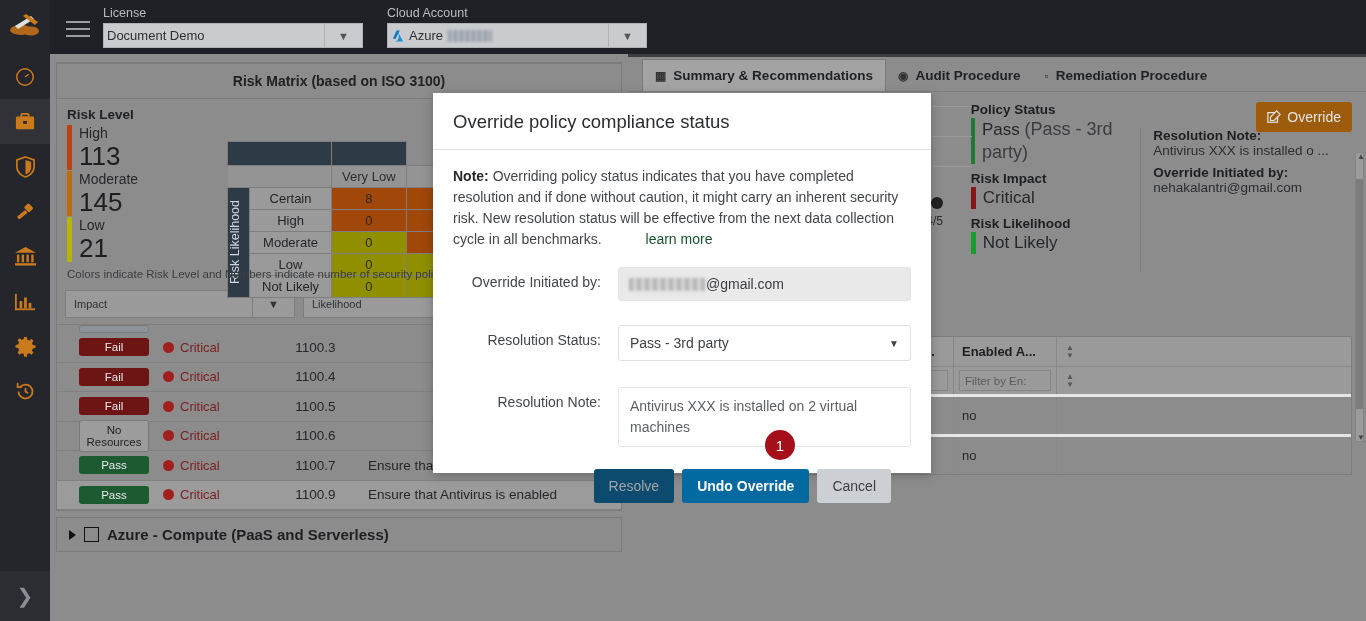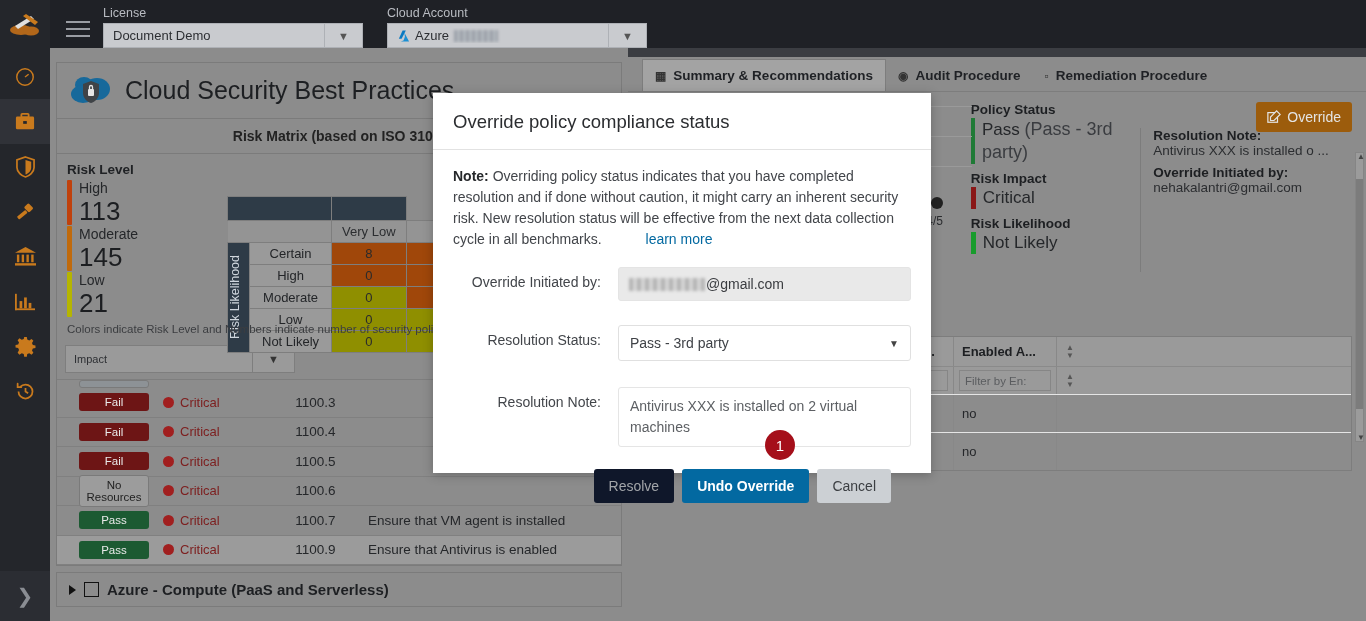--- a/index.html
+++ b/index.html
@@ -23,32 +23,32 @@
   }
   .rail-item.active { background: #303238; }
   .rail-spacer { flex: 1; }
   .rail-bottom {
     width: 50px; height: 50px; display: flex; align-items: center; justify-content: center;
     background: #2b2d33; color: #8a8d93; font-size: 20px;
   }
 
   
   .topbar {
-    position: absolute; left: 50px; top: 0; width: 1316px; height: 48px;
+    position: absolute; left: 50px; top: 0; width: 1316px; height: 54px;
     background: #1f2126; z-index: 30;
   }
   .hamburger { position: absolute; left: 16px; top: 16px; width: 24px; }
   .hamburger i { display: block; height: 2px; background: #9a9da3; margin: 5px 0; }
   .tb-field { position: absolute; top: 6px; }
   .tb-label { color: #b9bcc2; font-size: 12.5px; margin-bottom: 3px; }
   .tb-select {
     display: flex; align-items: center; height: 25px; background: #c9cbcf;
     border: 1px solid #aeb1b6; width: 260px;
   }
-  .tb-select .val { flex: 1; padding: 0 9px; font-size: 13px; color: #2d2f33;
+  .tb-select .val { flex: 1; padding: 0 3px; font-size: 13px; color: #2d2f33;
     white-space: nowrap; overflow: hidden; display: flex; align-items: center; gap: 5px; }
   .tb-select .caret {
     width: 38px; height: 100%; border-left: 1px solid #aeb1b6;
     display: flex; align-items: center; justify-content: center; color: #555; font-size: 11px;
   }
   .blur-chip { display: inline-block; height: 12px; width: 44px;
     background: repeating-linear-gradient(90deg,#9aa0a8,#9aa0a8 3px,#b4b9bf 3px,#b4b9bf 6px);
     filter: blur(1.4px); vertical-align: middle; }
   .az-logo { width: 13px; height: 12px; flex: none; }
 
@@ -176,21 +176,21 @@
   .dt-head { display: flex; background: #9a9a9a; }
   .dt-th { font-size: 13px; font-weight: bold; color: #1d1f22; padding: 7px 8px;
     border-right: 1px solid #888; white-space: nowrap; }
   .dt-filt { display: flex; background: #9a9a9a; border-top: 1px solid #8a8a8a; }
   .dt-fcell { padding: 3px 5px; border-right: 1px solid #888; }
   .dt-fcell input {
     width: 100%; height: 21px; background: #9a9a9a; border: 1px solid #868686;
     font-size: 11.5px; color: #4e5053; padding: 0 5px; font-family: "Liberation Sans", sans-serif;
   }
   .dt-fcell input::placeholder { color: #5a5c5f; }
-  .dt-row { display: flex; border-top: 1px solid #e5e5e5; }
+  .dt-row { display: flex; border-top: 3px solid #e5e5e5; }
   .dt-td { font-size: 13px; color: #25272a; padding: 11px 8px; border-right: 1px solid #888;
     white-space: nowrap; overflow: hidden; }
   .spin { width: 26px; display: flex; flex-direction: column; align-items: center;
     justify-content: center; gap: 2px; }
   .spin b { font-size: 8px; color: #555; line-height: 6px; }
 
   .vscroll { position: absolute; right: 2px; top: 60px; width: 9px; height: 290px;
     background: #9b9b9b; border: 1px solid #858585; }
   .vscroll .thumb { position: absolute; left: 0; top: 26px; width: 7px; height: 230px; background: #7c7c7c; }
   .vscroll .up, .vscroll .dn { position: absolute; left: 1px; font-size: 8px; color: #444; }
@@ -199,21 +199,21 @@
   
   .modal {
     position: absolute; left: 433px; top: 93px; width: 498px; height: 380px;
     background: #fff; z-index: 60; box-shadow: 0 2px 10px rgba(0,0,0,.25);
   }
   .modal-head { padding: 18px 20px 16px 20px; border-bottom: 1px solid #e2e2e2; }
   .modal-head h3 { font-size: 18.5px; font-weight: 400; color: #2b2d30; }
   .modal-body { padding: 16px 20px 0 20px; }
   .note { font-size: 14px; line-height: 21px; color: #42454a; }
   .note b { color: #26282b; }
-  .note a { color: #0369a1; text-decoration: none; padding-left: 40px; }
+  .note a { color: #14532d; text-decoration: none; padding-left: 40px; }
   .frow { display: flex; align-items: flex-start; margin-top: 17px; }
   .flabel { width: 165px; text-align: right; padding-right: 17px; font-size: 14px;
     color: #42454a; padding-top: 7px; }
   .finput {
     flex: 1; height: 34px; background: #e9e9e9; border: 1px solid #e4e4e4; border-radius: 3px;
     display: flex; align-items: center; padding: 0 10px; font-size: 14px; color: #3a3c40;
   }
   .blur-email { display: inline-block; height: 13px; width: 76px;
     background: repeating-linear-gradient(90deg,#b4b4b4,#b4b4b4 4px,#d5d5d5 4px,#d5d5d5 8px);
     filter: blur(1.6px); vertical-align: middle; margin-right: 1px; }
@@ -224,21 +224,21 @@
   }
   .fselect .ar { font-size: 10px; color: #444; }
   .ftext {
     flex: 1; min-height: 56px; background: #fff; border: 1px solid #e5e5e5; border-radius: 3px;
     padding: 8px 11px; font-size: 14px; color: #5d6064; line-height: 21px;
   }
   .modal-foot { display: flex; justify-content: flex-end; gap: 8px; padding: 22px 20px 0 20px;
     position: relative; }
   .mbtn { font-size: 14px; border: none; border-radius: 3px; padding: 9px 15px; cursor: pointer;
     font-family: "Liberation Sans", sans-serif; }
-  .mb-resolve { background: #0f172a; color: #a2a5a9; }
+  .mb-resolve { background: #0c4a6e; color: #a2a5a9; }
   .mb-undo { background: #0369a1; color: #fff; font-weight: bold; }
   .mb-cancel { background: #ccd0d4; color: #3b3e42; }
   .step-badge {
     position: absolute; right: 116px; top: -17px; width: 30px; height: 30px; border-radius: 50%;
     background: #a50f1a; color: #fff; font-size: 15px; display: flex;
     align-items: center; justify-content: center; z-index: 5;
   }
 </style>
 </head>
 <body>
@@ -339,31 +339,20 @@
           <span>Azure</span>
           <span class="blur-chip"></span>
         </div>
         <div class="caret">▼</div>
       </div>
     </div>
   </div>
 
   <div class="page">
     <div class="card">
-      <div class="page-title">
-        <svg width="44" height="36" viewBox="0 0 44 36">
-            <ellipse cx="15" cy="13" rx="9" ry="8" fill="#17699b"></ellipse>
-            <ellipse cx="28" cy="17" rx="13" ry="11" fill="#17699b"></ellipse>
-            <ellipse cx="14" cy="22" rx="12" ry="9" fill="#17699b"></ellipse>
-            <path d="M22 9 L30 12 V21 C30 26 26 30 22 31 C18 30 14 26 14 21 V12 Z" fill="#3f4347"></path>
-            <rect x="19" y="17" width="6" height="7" rx="1" fill="#e6e6e6"></rect>
-            <path d="M20.5 17 v-2 a1.5 1.5 0 013 0 v2" fill="none" stroke="#e6e6e6" stroke-width="1.3"></path>
-          </svg>
-        <h1>Cloud Security Best Practices</h1>
-      </div>
 
       <div class="matrix-wrap">
         <div class="matrix-head">Risk Matrix (based on ISO 3100)</div>
         <div class="matrix-body">
           <div class="rl-title">Risk Level</div>
 
           <div class="rl-item">
             <div class="rl-bar" style="background:#c0410c"></div>
             <div class="rl-text">
               <div class="lbl">High</div>
@@ -428,20 +417,23 @@
             </table>
           <div class="matrix-note">Colors indicate Risk Level and Numbers indicate number of security policies</div>
         </div>
       </div>
 
       <div class="filters">
         <div class="filt">
           <div class="v">Impact</div>
           <div class="c">▼</div>
         </div>
+        <div class="filt filt2">
+          <div class="v">Likelihood</div>
+        </div>
       </div>
 
       <div class="ltable">
         <div class="lrow" style="height:8px;border:none;overflow:hidden">
           <div class="badge b-none" style="background:#8d9296"></div>
         </div>
         <div class="lrow">
           <div class="badge b-fail">Fail</div>
           <div class="sev">
               <span class="dot"></span>

